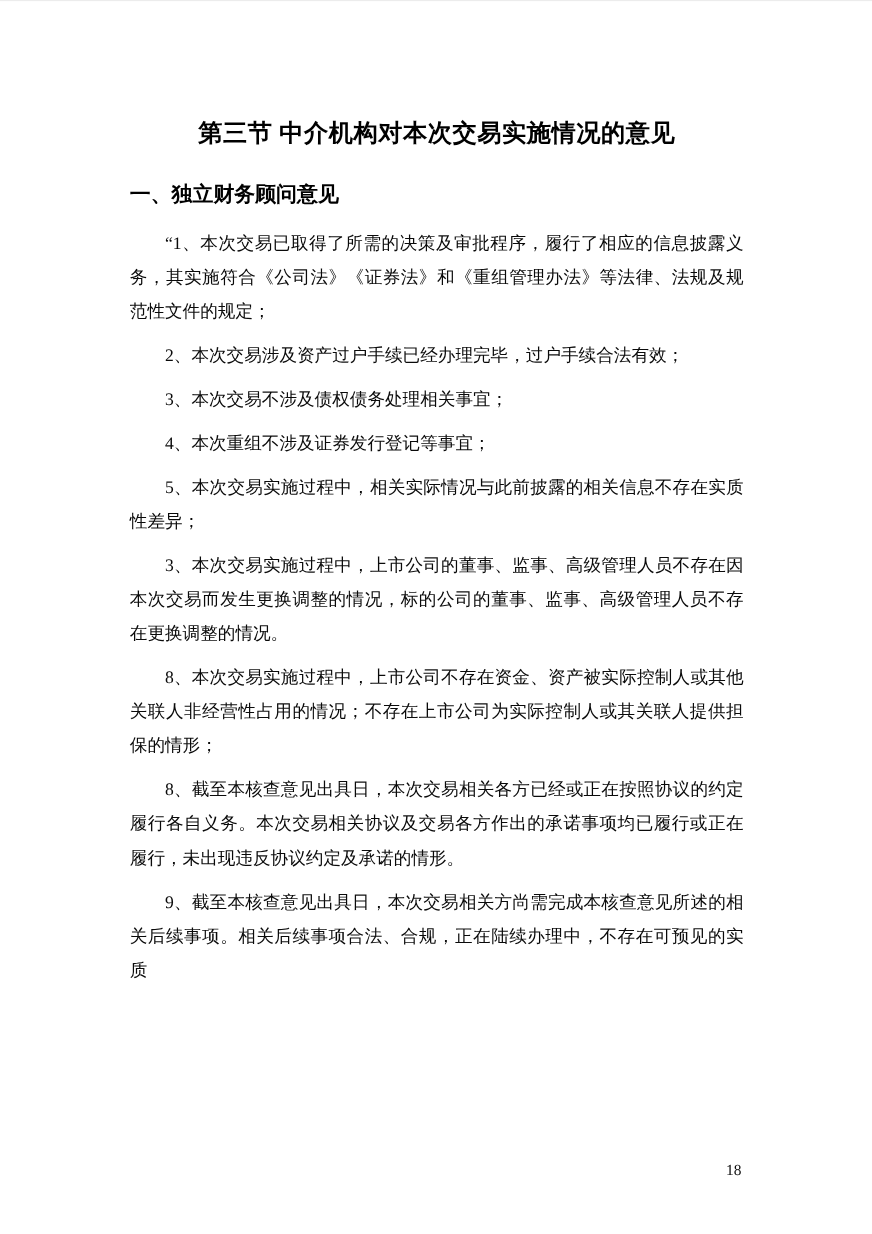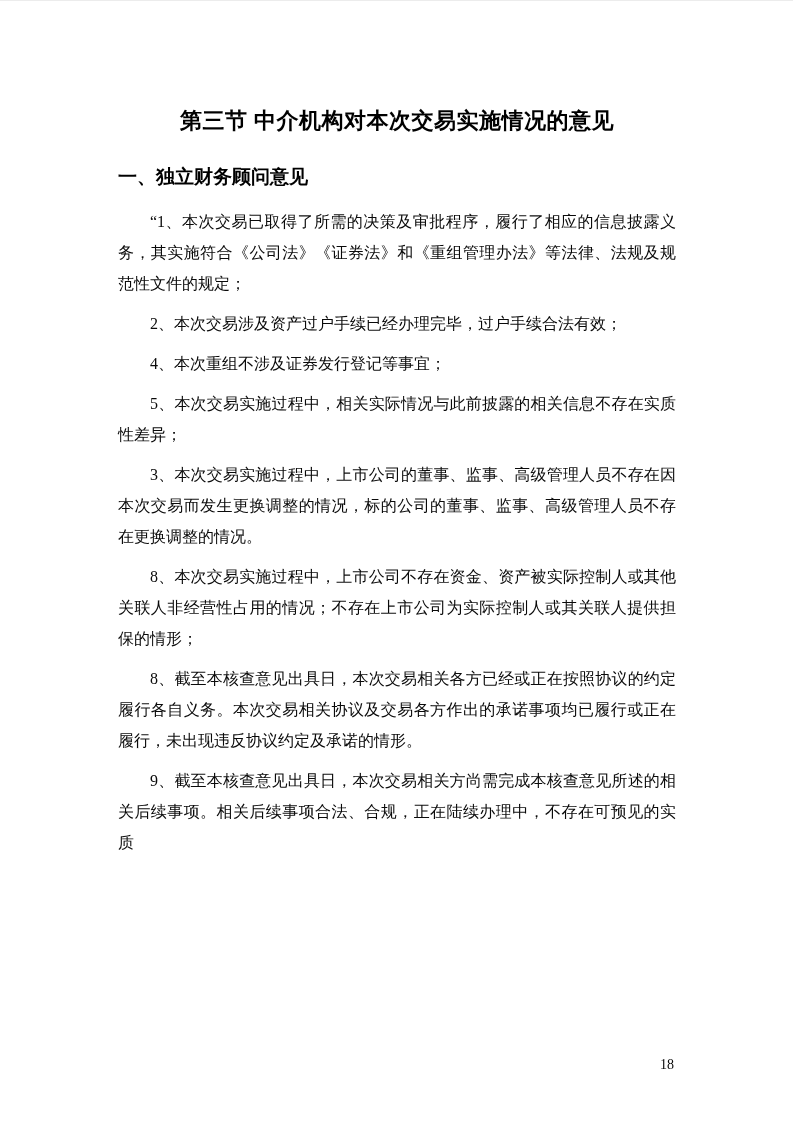--- a/index.html
+++ b/index.html
@@ -15,31 +15,31 @@
     box-sizing: border-box;
     border-top: 1px solid #ececec;
     overflow: hidden;
     color: #000000;
   }
   .content {
     padding: 103px 117px 0 118px;
   }
   .doc-title {
     margin: 0;
-    font-family: Liberation Sans, sans-serif;
+    font-family: Liberation Serif, serif;
     font-weight: bold;
     font-size: 22px;
     line-height: 33px;
     text-align: center;
     letter-spacing: 0.5px;
     color: #000000;
   }
   .doc-heading {
     margin: 27px 0 0 0;
-    font-family: Liberation Mono, monospace;
+    font-family: Liberation Sans, sans-serif;
     font-weight: bold;
     font-size: 19px;
     line-height: 28px;
     text-align: left;
     color: #000000;
   }
   .para {
     margin: 9px 0;
     font-family: "Liberation Serif", "DejaVu Serif", serif;
     font-size: 16px;
@@ -63,20 +63,21 @@
 </style>
 </head>
 <body>
 
 <div class="page">
   <div class="content">
     <h1 class="doc-title">第三节 中介机构对本次交易实施情况的意见</h1>
     <h2 class="doc-heading">一、独立财务顾问意见</h2>
     <p class="para">“1、本次交易已取得了所需的决策及审批程序，履行了相应的信息披露义务，其实施符合《公司法》《证券法》和《重组管理办法》等法律、法规及规范性文件的规定；</p>
     <p class="para">2、本次交易涉及资产过户手续已经办理完毕，过户手续合法有效；</p>
+    <p class="para">3、本次交易不涉及债权债务处理相关事宜；</p>
     <p class="para">4、本次重组不涉及证券发行登记等事宜；</p>
     <p class="para">5、本次交易实施过程中，相关实际情况与此前披露的相关信息不存在实质性差异；</p>
     <p class="para">3、本次交易实施过程中，上市公司的董事、监事、高级管理人员不存在因本次交易而发生更换调整的情况，标的公司的董事、监事、高级管理人员不存在更换调整的情况。</p>
     <p class="para">8、本次交易实施过程中，上市公司不存在资金、资产被实际控制人或其他关联人非经营性占用的情况；不存在上市公司为实际控制人或其关联人提供担保的情形；</p>
     <p class="para">8、截至本核查意见出具日，本次交易相关各方已经或正在按照协议的约定履行各自义务。本次交易相关协议及交易各方作出的承诺事项均已履行或正在履行，未出现违反协议约定及承诺的情形。</p>
     <p class="para">9、截至本核查意见出具日，本次交易相关方尚需完成本核查意见所述的相关后续事项。相关后续事项合法、合规，正在陆续办理中，不存在可预见的实质</p>
   </div>
   <div class="page-number">18</div>
 </div>
 

